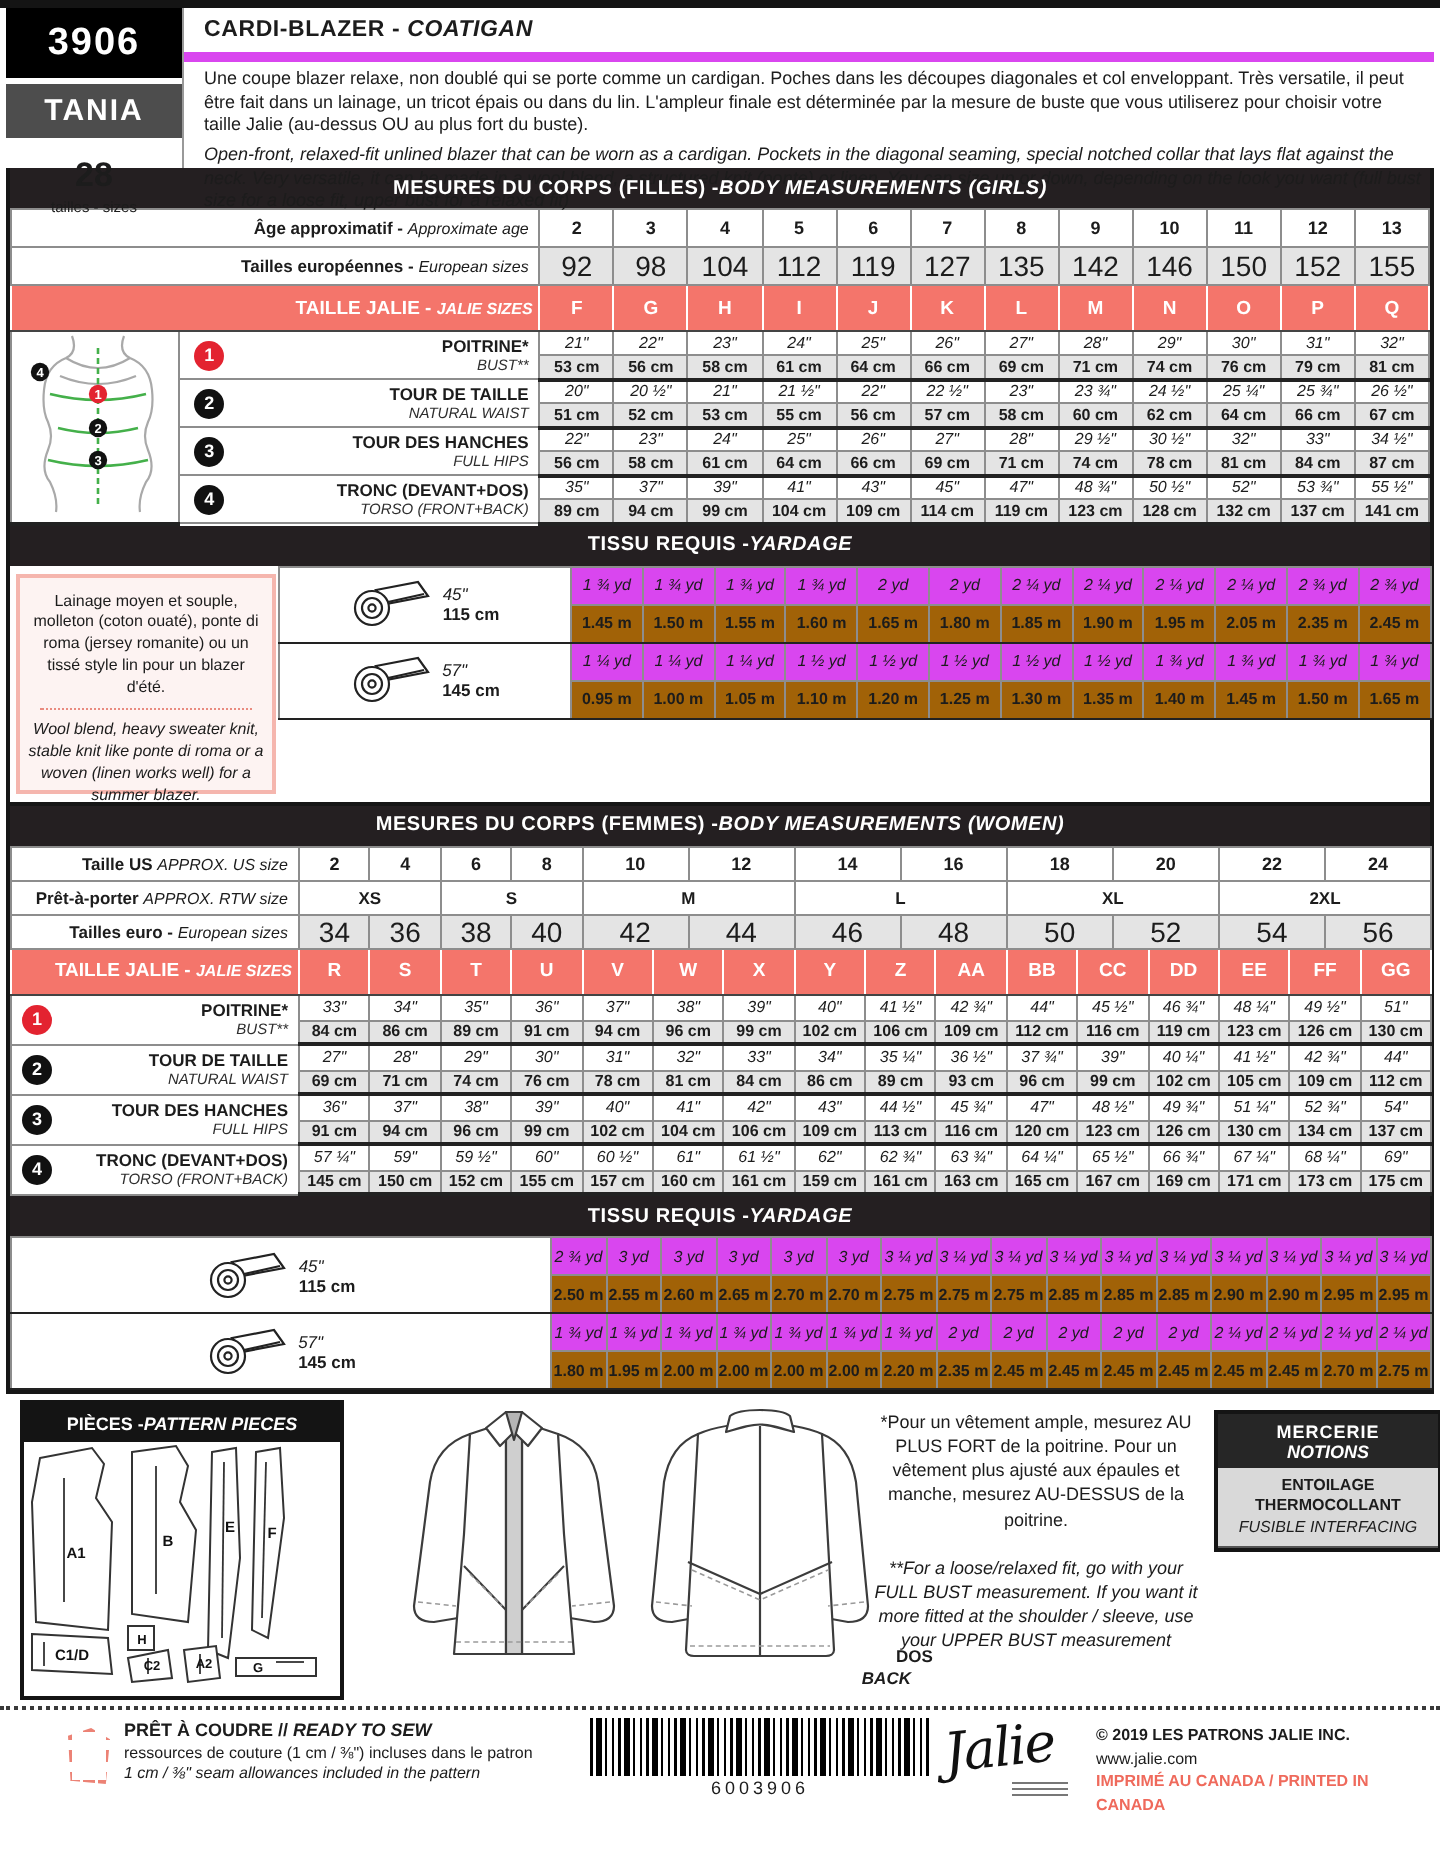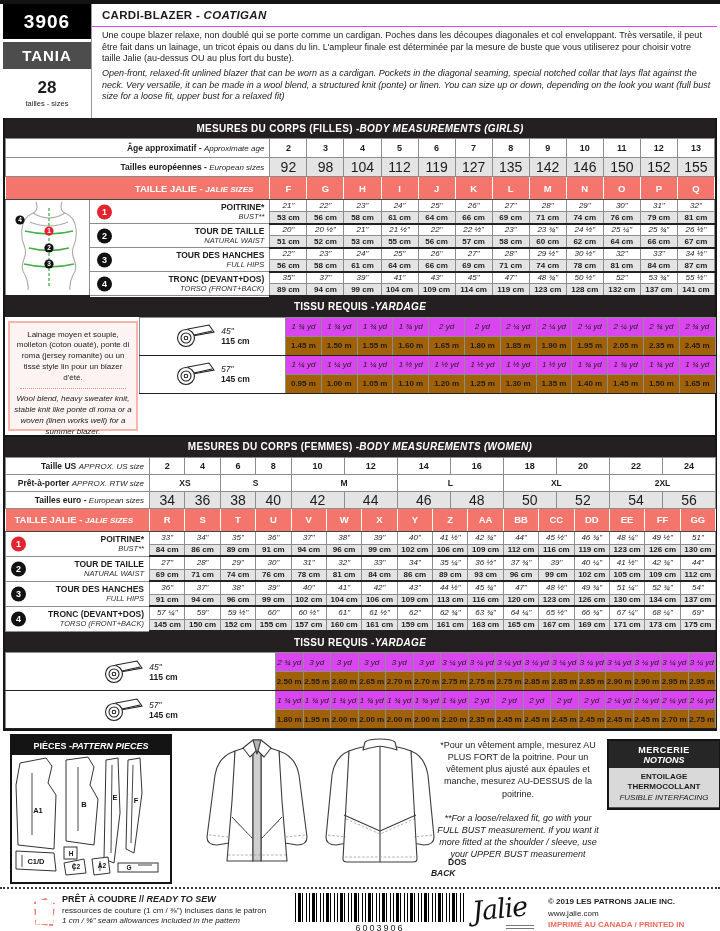--- a/index.html
+++ b/index.html
@@ -1,27 +1,27 @@
 <!DOCTYPE html>
 <html><head>
 <meta charset="utf-8">
 <style>
   html,body{margin:0;padding:0;background:#fff;}
   body{width:720px;height:931px;position:relative;font-family:"Liberation Sans",sans-serif;color:#1c1c1c;overflow:hidden;}
   .topbar{height:4px;background:#141414;width:100%;}
   
-  .hdr{display:flex;margin:0 3px;height:114px;}
+  .hdr{display:flex;margin:0 3px;height:80px;}
   .hdr-left{width:88px;flex:0 0 88px;border-right:1px solid #999;}
   .code{background:#000;color:#fff;font-size:19px;font-weight:bold;text-align:center;height:35px;line-height:35px;letter-spacing:1px;}
   .name{background:#4d4d4d;color:#fff;font-size:15px;font-weight:bold;text-align:center;height:27px;line-height:27px;margin-top:3px;letter-spacing:1px;}
   .count{text-align:center;padding-top:9px;}
   .count .n{font-size:17px;font-weight:bold;}
   .count .s{font-size:7.5px;margin-top:1px;}
   .hdr-right{flex:1;min-width:0;}
-  .title{height:22px;line-height:22px;border-bottom:1px solid #d946ef;font-size:11.5px;font-weight:bold;padding-left:10px;letter-spacing:.3px;}
+  .title{height:22px;line-height:22px;border-bottom:5px solid #d946ef;font-size:11.5px;font-weight:bold;padding-left:10px;letter-spacing:.3px;}
   .title i{font-style:italic;}
   .hdr-right p{margin:3px 6px 0 10px;font-size:9px;line-height:1.3;}
   .hdr-right p.en{font-style:italic;}
   
   .frame{margin:0 3px;border:2px solid #161616;border-top:none;}
   .bar{background:#241f21;color:#fff;height:20px;display:flex;align-items:center;justify-content:center;font-size:10px;font-weight:bold;letter-spacing:.3px;}
   .bar i{font-style:italic;}
   
   table{border-collapse:collapse;table-layout:fixed;width:100%;}
   td{border:1px solid #8d8d8d;text-align:center;vertical-align:middle;padding:0;font-size:8px;white-space:nowrap;overflow:hidden;}
@@ -33,21 +33,21 @@
   #w-table tr.h-row{height:17px;}
   tr.jalie-row{height:23px;}
   tr.in-row{height:12px;}
   #w-table tr.in-row{height:13px;}
   tr.cm-row{height:12px;}
   tr.cm-row td{border-bottom:2px solid #222;}
   td.age{font-weight:bold;font-size:9px;background:#fff;}
   td.euro-c{background:#e4e4e4;font-size:14px;}
   td.rtw-c{background:#fff;font-weight:bold;font-size:8.5px;}
   tr.jalie-row td{background:#f4756b;color:#fff;font-weight:bold;font-size:9.5px;border:1px solid #fff;border-top:1px solid #444;border-bottom:1px solid #444;}
-  tr.jalie-row td.rlabel{text-align:right;padding-right:16px;}
+  tr.jalie-row td.rlabel{text-align:right;padding-right:3px;}
   tr.jalie-row td.rlabel i{color:#fff;}
   td.inch{font-style:italic;background:#fff;font-size:8px;}
   td.cms{font-weight:bold;background:#e4e4e4;font-size:8px;}
   td.diagcell{background:#fff;vertical-align:middle;border-bottom:2px solid #222;}
   td.mlabel{position:relative;text-align:right;padding-right:5px;background:#fff;}
   .circ{position:absolute;left:7px;top:50%;transform:translateY(-50%);width:15px;height:15px;border-radius:50%;background:#111;color:#fff;font-size:9px;font-weight:bold;line-height:15px;text-align:center;}
   .circ.red{background:#e32330;}
   #w-table .circ{left:5px;}
   .mtxt b{display:block;font-size:8.5px;font-weight:bold;}
   .mtxt i{display:block;font-size:7.5px;font-style:italic;color:#2e2e2e;}

